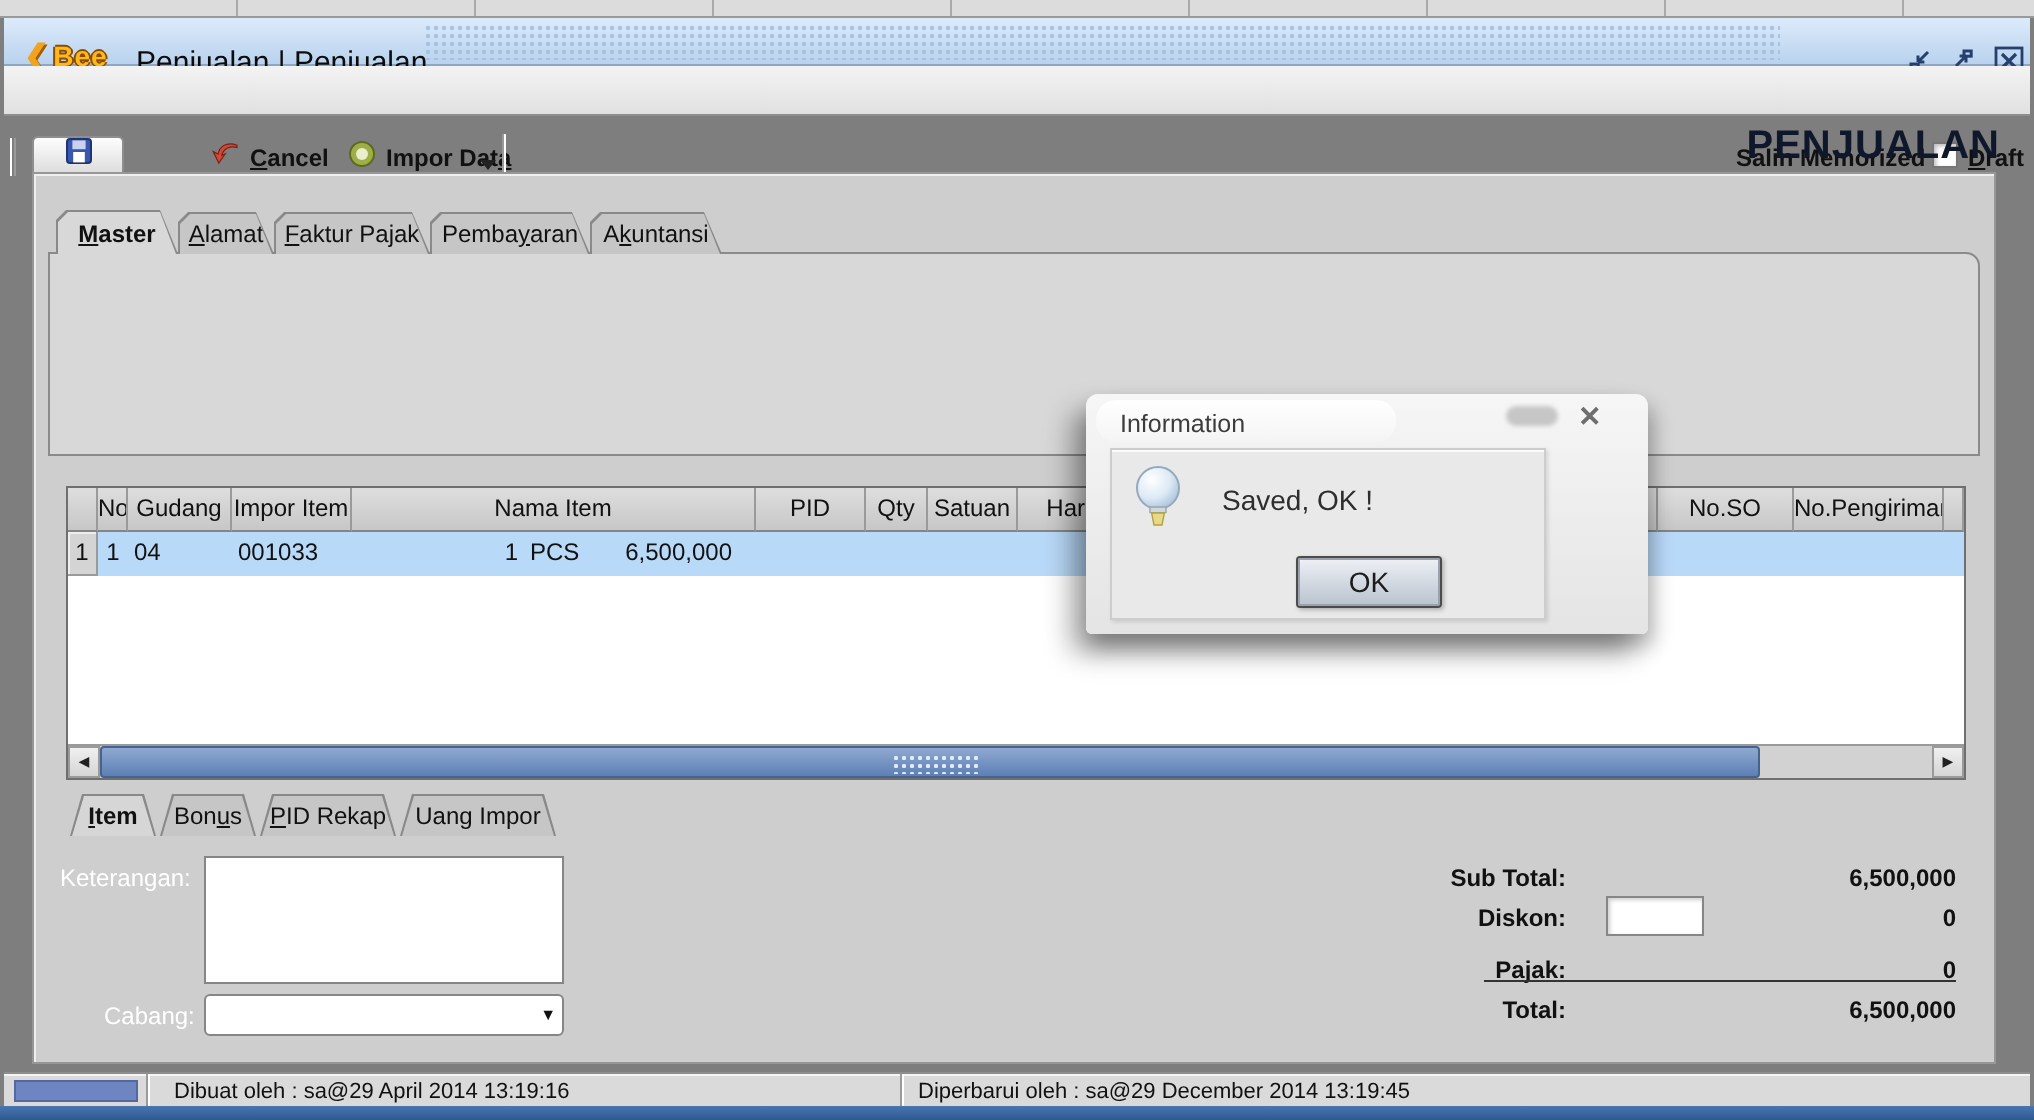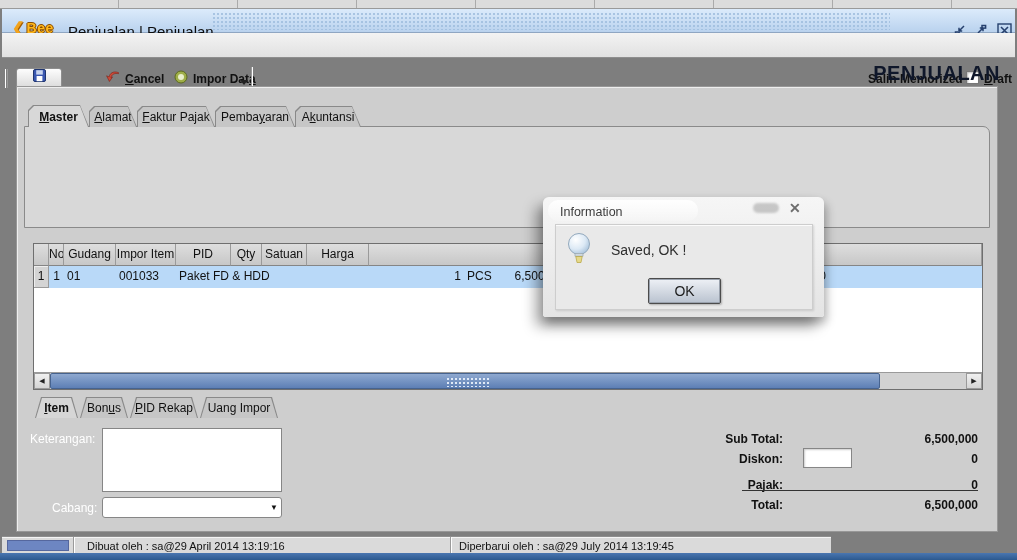--- a/index.html
+++ b/index.html
@@ -97,39 +97,39 @@
              background:linear-gradient(#8fa9d0,#5d7fb5); border:1px solid #46638f; border-radius:2px; }
   .sbgrip { position:absolute; left:395px; top:3px; width:44px; height:10px;
             background-image:radial-gradient(#dfe9f7 1px, transparent 1.2px); background-size:4px 4px; }
 
   
   .tot-lbl { font-weight:bold; font-size:12px; }
   .tot-val { font-weight:bold; font-size:12px; text-align:right; }
   .tot-line { left:742px; top:490px; width:236px; border-top:1px solid #333; }
 
   
-  .statusbar { left:2px; top:536px; width:829px; height:17px; background:#dadada;
+  .statusbar { left:2px; top:536px; width:1013px; height:17px; background:#dadada;
                border-top:1px solid #8e8e8e; box-shadow:inset 0 1px 0 #f4f4f4; font-size:11px; }
   .sb-blue { position:absolute; left:5px; top:3px; width:62px; height:11px; background:#6d86c2;
              border:1px solid #55679e; }
   .sb-sep { position:absolute; top:0; height:17px; width:2px; border-left:1px solid #9a9a9a;
             border-right:1px solid #fff; }
   .bottomstrip { left:0; top:553px; width:1017px; height:7px; background:linear-gradient(#4a76b0,#2c598f); }
 
   
   .dialog { left:543px; top:187px; width:281px; height:120px; z-index:50;
             background:linear-gradient(#f6f6f6,#e4e4e4); border-radius:6px 6px 3px 3px;
             box-shadow:-7px 9px 14px rgba(0,0,0,.38), 3px 6px 10px rgba(0,0,0,.25);margin-top:10px; }
   .dlg-gloss { position:absolute; left:5px; top:3px; width:150px; height:21px; border-radius:10px;
                background:linear-gradient(rgba(255,255,255,.95), rgba(255,255,255,.15)); }
   .dlg-title { position:absolute; left:17px; top:8px; font-size:12.5px; color:#3c3c3c; }
   .dlg-mark { position:absolute; left:210px; top:6px; width:26px; height:10px; background:#9a9a9a;
               opacity:.5; border-radius:5px; filter:blur(1px); }
   .dlg-close { position:absolute; left:246px; top:3px; font-size:14px; font-weight:bold; color:#6e6e6e; }
-  .dlg-body { position:absolute; left:12px; top:27px; width:258px; height:86px; background:#e9e9e9;
+  .dlg-body { position:absolute; left:12px; top:27px; width:218px; height:86px; background:#e9e9e9;
               border:1px solid #cdcdcd; box-shadow:inset 0 1px 0 #fbfbfb, 1px 1px 2px rgba(0,0,0,.12); }
   .dlg-msg { position:absolute; left:55px; top:17px; font-size:14px; color:#2e2e2e; }
   .dlg-ok { position:absolute; left:92px; top:53px; width:73px; height:26px; font-size:14px; color:#1c1c1c;
             background:linear-gradient(#eef1f6,#b9c2cf); border:1px solid #4c4c4c; border-radius:2px;
             box-shadow:0 0 0 1px #9aa2ae inset, inset 1px 1px 0 #fff, 1px 1px 2px rgba(0,0,0,.25);
             display:flex; align-items:center; justify-content:center; }
 </style>
 </head>
 <body>
 
@@ -316,35 +316,35 @@
     </span>
   </div>
   <input class="abs inp" style="left: 795px; top: 188px; width: 83px; height: 19px;" value="">
 
   <div class="abs table-wrap">
     <div class="trow" style="top:0;">
       <div class="th c0"></div>
       <div class="th c1">No</div>
       <div class="th c2">Gudang</div>
       <div class="th c3">Impor Item</div>
+      <div class="th c4">Nama Item</div>
       <div class="th c5">PID</div>
       <div class="th c6">Qty</div>
       <div class="th c7">Satuan</div>
       <div class="th c8">Harga</div>
       <div class="th c9"></div>
       <div class="th c10">No.SO</div>
       <div class="th c11">No.Pengiriman</div>
       <div class="th c12"></div>
     </div>
     <div class="trow" style="top:22px;">
       <div class="td c0 rowhdr">1</div>
       <div class="td c1 ac">1</div>
-      <div class="td c2 al">01</div>
+      <div class="td c2 al">04</div>
       <div class="td c3 al">001033</div>
-      <div class="td c4 al">Paket FD &amp; HDD</div>
       <div class="td c5 al"></div>
       <div class="td c6 ar">1</div>
       <div class="td c7 al">PCS</div>
       <div class="td c8 ar">6,500,000</div>
       <div class="td c9 ar">6,500,000</div>
       <div class="td c10 al"></div>
       <div class="td c11 al"></div>
       <div class="td c12"></div>
     </div>
     <div class="hscroll">
@@ -394,21 +394,21 @@
   <div class="abs tot-val" style="left:850px;top:478px;width:128px;">0</div>
   <div class="abs tot-line"></div>
   <div class="abs tot-lbl r" style="left:683px;top:498px;width:100px;">Total:</div>
   <div class="abs tot-val" style="left:850px;top:498px;width:128px;">6,500,000</div>
 
   <div class="abs statusbar">
     <div class="sb-blue"></div>
     <div class="sb-sep" style="left:71px;"></div>
     <span class="abs" style="left:85px;top:3px;">Dibuat oleh : sa@29 April 2014  13:19:16</span>
     <div class="sb-sep" style="left:448px;"></div>
-    <span class="abs" style="left:457px;top:3px;">Diperbarui oleh : sa@29 July 2014  13:19:45</span>
+    <span class="abs" style="left:457px;top:3px;">Diperbarui oleh : sa@29 December 2014  13:19:45</span>
   </div>
   <div class="abs bottomstrip"></div>
 
   <div class="abs dialog">
     <div class="dlg-gloss"></div>
     <div class="dlg-title">Information</div>
     <div class="dlg-mark"></div>
     <div class="dlg-close">✕</div>
     <div class="dlg-body">
       <span class="abs" style="left:10px;top:7px;">

